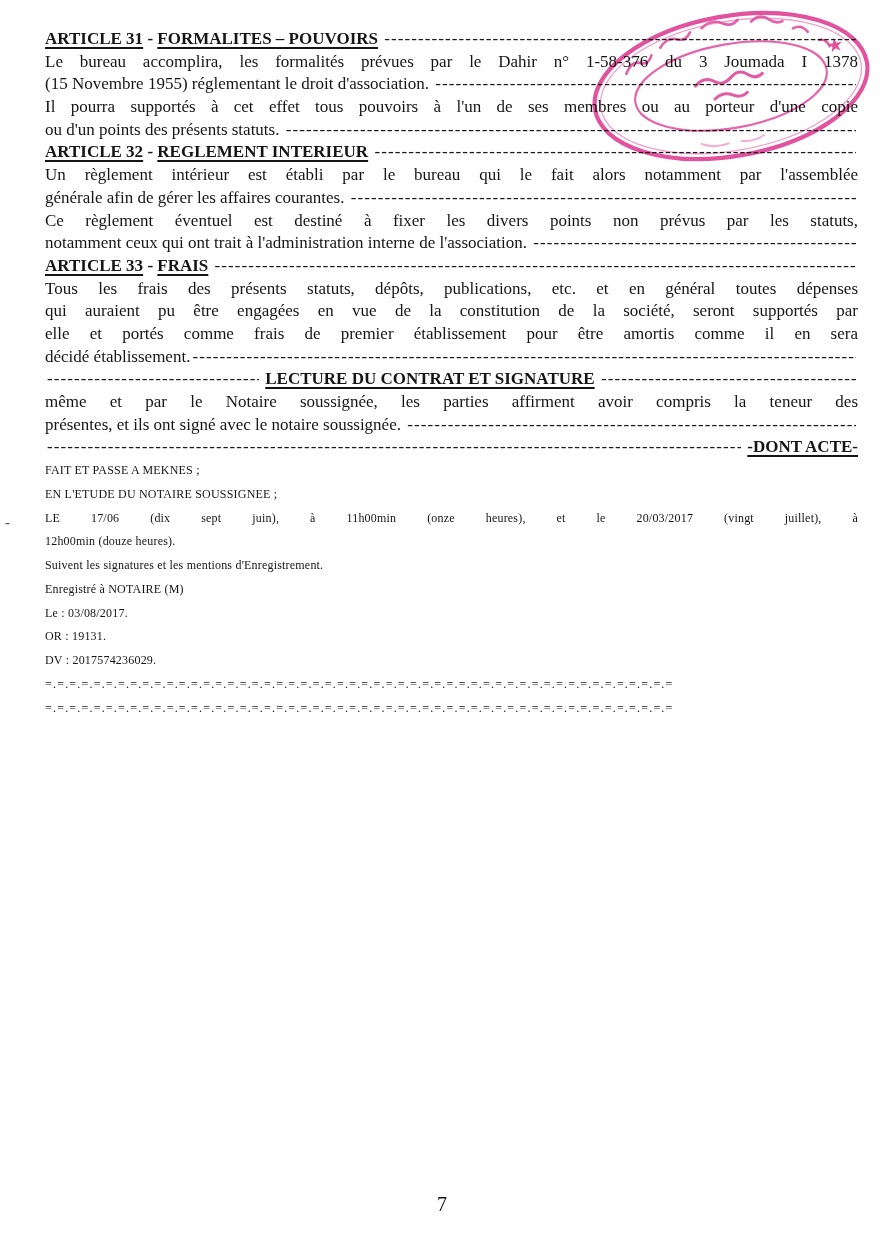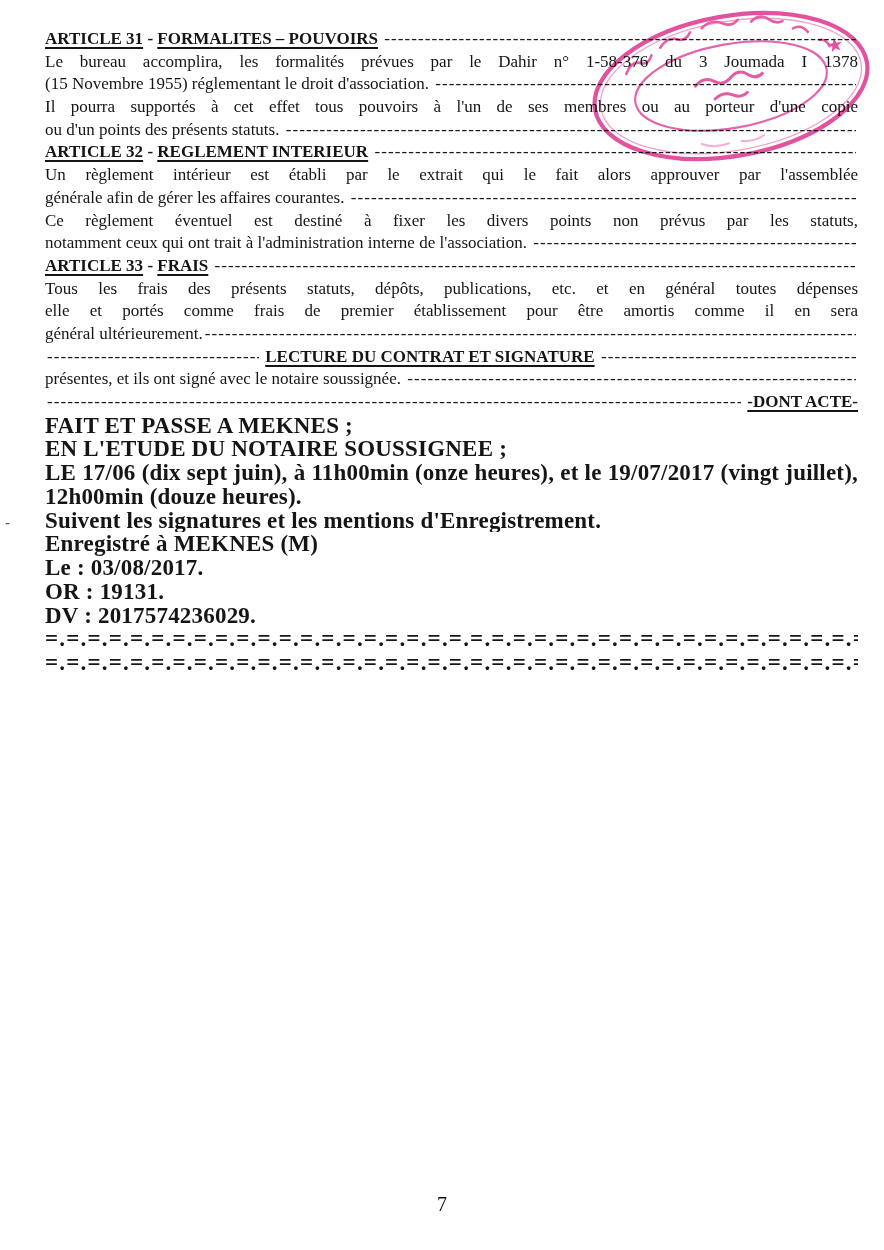--- a/index.html
+++ b/index.html
@@ -10,21 +10,21 @@
     color: #151515;
     position: relative;
     overflow: hidden;
   }
   .page { position: relative; width: 708px; height: 1250px; }
   .content {
     position: absolute; left: 45px; top: 28px; width: 813px;
   }
   .sec { width: 100%; }
   .sec1 { font-size: 17px; }
-  .sec2 { font-size: 23px; font-weight: bold; letter-spacing: .2px; }
+  .sec2 { font-size: 12px; font-weight: normal; letter-spacing: .2px; }
   .sec1 .line { line-height: 22.7px; height: 22.7px; }
   .sec2 .line { line-height: 23.75px; height: 23.75px; }
   .line { white-space: pre; overflow: hidden; }
   .line.flex { display: flex; align-items: baseline; }
   .line.just { white-space: normal; text-align: justify; text-align-last: justify; }
   .line.clip { white-space: nowrap; overflow: hidden; letter-spacing: 1.2px; }
   .b { font-weight: bold; }
   .u { text-decoration: underline; text-decoration-thickness: 1.6px; text-underline-offset: 2.5px; }
   .seg { flex: 0 0 auto; }
   .fill {
@@ -52,39 +52,41 @@
 <div class="page">
 
   <div class="content">
     <div class="sec sec1">
         <div class="line flex"><span class="seg b u">ARTICLE 31</span><span class="seg b"> - </span><span class="seg b u">FORMALITES – POUVOIRS</span><span class="seg b"> </span><span class="fill">------------------------------------------------------------------------------------------------------------------------------------------------------------------------------------------------------------------------------------------------</span></div>
         <div class="line just"><span class="seg">Le bureau accomplira, les formalités prévues par le Dahir n° 1-58-376 du 3 Joumada I 1378</span></div>
         <div class="line flex"><span class="seg">(15 Novembre 1955) réglementant le droit d'association. </span><span class="fill">------------------------------------------------------------------------------------------------------------------------------------------------------------------------------------------------------------------------------------------------</span></div>
         <div class="line just"><span class="seg">Il pourra supportés à cet effet tous pouvoirs à l'un de ses membres ou au porteur d'une copie</span></div>
         <div class="line flex"><span class="seg">ou d'un points des présents statuts. </span><span class="fill">------------------------------------------------------------------------------------------------------------------------------------------------------------------------------------------------------------------------------------------------</span></div>
         <div class="line flex"><span class="seg b u">ARTICLE 32</span><span class="seg b"> - </span><span class="seg b u">REGLEMENT INTERIEUR</span><span class="seg b"> </span><span class="fill">------------------------------------------------------------------------------------------------------------------------------------------------------------------------------------------------------------------------------------------------</span></div>
-        <div class="line just"><span class="seg">Un règlement intérieur est établi par le extrait qui le fait alors approuver par l'assemblée</span></div>
+        <div class="line just"><span class="seg">Un règlement intérieur est établi par le bureau qui le fait alors notamment par l'assemblée</span></div>
         <div class="line flex"><span class="seg">générale afin de gérer les affaires courantes. </span><span class="fill">------------------------------------------------------------------------------------------------------------------------------------------------------------------------------------------------------------------------------------------------</span></div>
         <div class="line just"><span class="seg">Ce règlement éventuel est destiné à fixer les divers points non prévus par les statuts,</span></div>
         <div class="line flex"><span class="seg">notamment ceux qui ont trait à l'administration interne de l'association. </span><span class="fill">------------------------------------------------------------------------------------------------------------------------------------------------------------------------------------------------------------------------------------------------</span></div>
         <div class="line flex"><span class="seg b u">ARTICLE 33</span><span class="seg b"> - </span><span class="seg b u">FRAIS</span><span class="seg b"> </span><span class="fill">------------------------------------------------------------------------------------------------------------------------------------------------------------------------------------------------------------------------------------------------</span></div>
         <div class="line just"><span class="seg">Tous les frais des présents statuts, dépôts, publications, etc. et en général toutes dépenses</span></div>
+        <div class="line just"><span class="seg">qui auraient pu être engagées en vue de la constitution de la société, seront supportés par</span></div>
         <div class="line just"><span class="seg">elle et portés comme frais de premier établissement pour être amortis comme il en sera</span></div>
-        <div class="line flex"><span class="seg">général ultérieurement.</span><span class="fill">------------------------------------------------------------------------------------------------------------------------------------------------------------------------------------------------------------------------------------------------</span></div>
+        <div class="line flex"><span class="seg">décidé établissement.</span><span class="fill">------------------------------------------------------------------------------------------------------------------------------------------------------------------------------------------------------------------------------------------------</span></div>
         <div class="line flex"><span class="fill fixed" style="flex-basis: 212px;">------------------------------------------------------------------------------------------------------------------------------------------------------------------------------------------------------------------------------------------------</span><span class="seg"> </span><span class="seg b u">LECTURE DU CONTRAT ET SIGNATURE</span><span class="seg"> </span><span class="fill">------------------------------------------------------------------------------------------------------------------------------------------------------------------------------------------------------------------------------------------------</span></div>
+        <div class="line just"><span class="seg">même et par le Notaire soussignée, les parties affirment avoir compris la teneur des</span></div>
         <div class="line flex"><span class="seg">présentes, et ils ont signé avec le notaire soussignée. </span><span class="fill">------------------------------------------------------------------------------------------------------------------------------------------------------------------------------------------------------------------------------------------------</span></div>
         <div class="line flex"><span class="fill">------------------------------------------------------------------------------------------------------------------------------------------------------------------------------------------------------------------------------------------------</span><span class="seg"> </span><span class="seg b u">-DONT ACTE-</span></div>
       </div>
     <div class="sec sec2">
         <div class="line"><span class="seg">FAIT ET PASSE A MEKNES ;</span></div>
         <div class="line"><span class="seg">EN L'ETUDE DU NOTAIRE SOUSSIGNEE ;</span></div>
-        <div class="line just"><span class="seg">LE 17/06 (dix sept juin), à 11h00min (onze heures), et le 19/07/2017 (vingt juillet), à</span></div>
+        <div class="line just"><span class="seg">LE 17/06 (dix sept juin), à 11h00min (onze heures), et le 20/03/2017 (vingt juillet), à</span></div>
         <div class="line"><span class="seg">12h00min (douze heures).</span></div>
         <div class="line"><span class="seg">Suivent les signatures et les mentions d'Enregistrement.</span></div>
-        <div class="line"><span class="seg">Enregistré à MEKNES (M)</span></div>
+        <div class="line"><span class="seg">Enregistré à NOTAIRE (M)</span></div>
         <div class="line"><span class="seg">Le : 03/08/2017.</span></div>
         <div class="line"><span class="seg">OR : 19131.</span></div>
         <div class="line"><span class="seg">DV : 2017574236029.</span></div>
         <div class="line clip"><span class="seg">=.=.=.=.=.=.=.=.=.=.=.=.=.=.=.=.=.=.=.=.=.=.=.=.=.=.=.=.=.=.=.=.=.=.=.=.=.=.=.=.=.=.=.=.=.=.=.=.=.=.=.=</span></div>
         <div class="line clip"><span class="seg">=.=.=.=.=.=.=.=.=.=.=.=.=.=.=.=.=.=.=.=.=.=.=.=.=.=.=.=.=.=.=.=.=.=.=.=.=.=.=.=.=.=.=.=.=.=.=.=.=.=.=.=</span></div>
       </div>
   </div>
 
   <span class="stray-mark">-</span>
 

